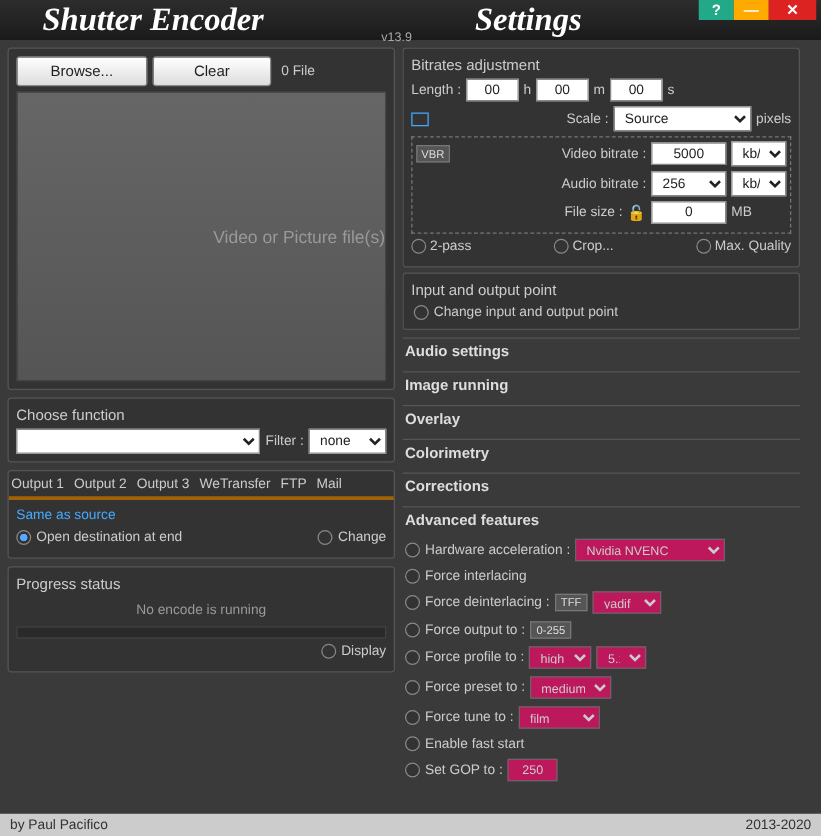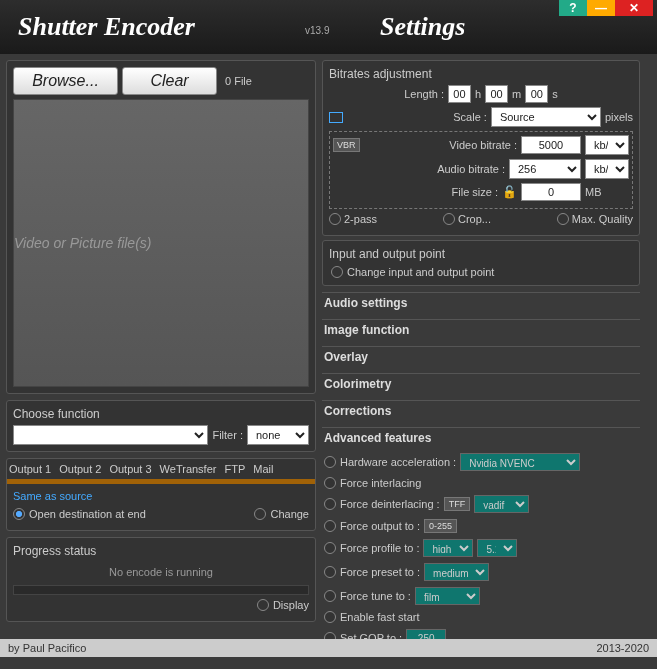--- a/index.html
+++ b/index.html
@@ -1,55 +1,55 @@
 <!DOCTYPE html>
 <html><head>
 <meta charset="utf-8">
 <style>
 * { margin: 0; padding: 0; box-sizing: border-box; font-family: Arial, sans-serif; }
 body { background: #3a3a3a; color: #ccc; font-size: 11px; width: 657px; height: 669px; overflow: hidden; }
-.titlebar { height: 54px; background: linear-gradient(#2d2d2d, #1a1a1a); display: flex; align-items: center; padding: 0 8px; position: relative; }
+.titlebar { height: 32px; background: linear-gradient(#2d2d2d, #1a1a1a); display: flex; align-items: center; padding: 0 24px; position: relative; }
 .app-title { font-family: 'Brush Script MT', cursive; font-size: 26px; color: #fff; font-style: italic; font-weight: bold; margin-left: 10px; }
 .settings-title { font-family: 'Brush Script MT', cursive; font-size: 26px; color: #fff; font-style: italic; font-weight: bold; position: absolute; left: 380px; }
 .version { font-size: 10px; color: #aaa; position: absolute; left: 305px; top: 25px; }
 .window-controls { position: absolute; right: 4px; top: 0; display: flex; }
 .wc-btn { width: 28px; height: 16px; display: flex; align-items: center; justify-content: center; font-size: 12px; color: #fff; font-weight: bold; cursor: pointer; }
 .wc-help { background: #2a8; }
 .wc-min { background: #fa0; }
 .wc-close { background: #d22; width: 38px; }
 .main { display: flex; padding: 6px; gap: 6px; height: 600px; }
 .left-col { width: 310px; display: flex; flex-direction: column; gap: 6px; }
 .right-col { width: 318px; display: flex; flex-direction: column; gap: 4px; overflow-y: auto; }
 .panel { border: 1px solid #555; border-radius: 3px; padding: 6px; background: #333; }
 .panel-title { color: #ccc; font-size: 12px; margin-bottom: 4px; font-weight: normal; }
 .btn-row { display: flex; gap: 4px; align-items: center; }
-.btn { background: linear-gradient(#fff, #ddd); border: 1px solid #888; border-radius: 3px; padding: 4px 18px; font-size: 16px; cursor: pointer; color: #222; font-style: italic; }
+.btn { background: linear-gradient(#fff, #ddd); border: 1px solid #888; border-radius: 3px; padding: 4px 18px; font-size: 12px; cursor: pointer; color: #222; }
 .btn-wide { flex: 1; }
-.file-list { background: linear-gradient(#666, #555); border: 1px solid #444; height: 288px; margin-top: 4px; display: flex; align-items: center; justify-content: flex-start; color: #999; font-size: 14px; font-style: italic; }
+.file-list { background: linear-gradient(#666, #555); border: 1px solid #444; height: 232px; margin-top: 4px; display: flex; align-items: center; justify-content: flex-end; color: #999; font-size: 14px; }
 .file-count { color: #ccc; margin-left: 4px; }
 .dropdown { background: #fff; border: 1px solid #888; padding: 2px 4px; font-size: 11px; color: #222; height: 20px; }
-.dropdown-dk { background: #0f766e; border: 1px solid #666; color: #ccc; padding: 3px 4px; font-size: 10px; height: 18px; }
+.dropdown-dk { background: #be185d; border: 1px solid #666; color: #ccc; padding: 3px 4px; font-size: 10px; height: 18px; }
 .row { display: flex; align-items: center; gap: 4px; margin-bottom: 4px; }
 .label { color: #ccc; font-size: 11px; }
-.input-num { background: #fff; border: 1px solid #888; width: 23px; height: 18px; text-align: center; font-size: 11px; color: #222; }
+.input-num { background: #fff; border: 1px solid #888; width: 42px; height: 18px; text-align: center; font-size: 11px; color: #222; }
 .input-num-wide { width: 60px; }
 .radio { width: 12px; height: 12px; border-radius: 50%; border: 1px solid #888; background: #333; display: inline-block; }
 .radio.on { background: radial-gradient(circle, #5af 40%, #333 45%); }
-.tabs { display: flex; gap: 8px; border-bottom: 5px solid #a16207; padding: 4px 2px; }
+.tabs { display: flex; gap: 8px; border-bottom: 3px solid #a16207; padding: 4px 2px; }
 .tab { color: #ccc; font-size: 11px; cursor: pointer; }
 .tab.active { color: #4af; }
 .section-hdr { color: #ddd; font-size: 12px; font-weight: bold; padding: 3px 2px; border-top: 1px solid #555; margin-top: 2px; }
 .section-hdr:first-child { border-top: none; }
 .adv-row { display: flex; align-items: center; gap: 4px; padding: 1px 2px; font-size: 11px; }
 .adv-row .radio { flex-shrink: 0; }
 .vbr-box { background: #555; border: 1px solid #777; padding: 1px 3px; font-size: 9px; color: #ddd; }
 .tff-box { background: #555; border: 1px solid #777; padding: 1px 4px; font-size: 9px; color: #ddd; }
 .star { color: #fff; font-size: 14px; }
 .menu-icon { color: #fff; font-size: 14px; }
-.footer { position: absolute; bottom: 12px; left: 0; right: 0; height: 18px; background: #ccc; color: #333; display: flex; justify-content: space-between; align-items: center; padding: 0 8px; font-size: 11px; }
+.footer { position: absolute; bottom: 0; left: 0; right: 0; height: 18px; background: #ccc; color: #333; display: flex; justify-content: space-between; align-items: center; padding: 0 8px; font-size: 11px; }
 .lock { color: #ccc; font-size: 12px; }
 .monitor-icon { width: 14px; height: 11px; border: 1px solid #4af; display: inline-block; position: relative; }
 .dashed-box { border: 1px dashed #777; padding: 3px; }
 .prog-text { text-align: center; color: #999; padding: 4px; font-size: 11px; }
 .prog-bar { background: #2a2a2a; height: 10px; border: 1px solid #444; margin: 3px 0; }
 </style>
 </head>
 <body>
 
 <div class="titlebar">
@@ -113,21 +113,21 @@
       <div class="row" style="justify-content:flex-end;margin-top:4px">
         <span class="radio"></span>
         <span class="label">Display</span>
       </div>
     </div>
   </div>
 
   <div class="right-col">
     <div class="panel">
       <div class="panel-title">Bitrates adjustment</div>
-      <div class="row" style="justify-content:center">
+      <div class="row" style="justify-content:flex-start">
         <span class="label">Length :</span>
         <input class="input-num" value="00" style="">
         <span class="label">h</span>
         <input class="input-num" value="00" style="">
         <span class="label">m</span>
         <input class="input-num" value="00" style="">
         <span class="label">s</span>
       </div>
       <div class="row">
         <span class="monitor-icon"></span>
@@ -137,21 +137,21 @@
       </div>
       <div class="dashed-box">
       <div class="row">
         <span class="vbr-box">VBR</span>
         <span class="label" style="margin-left:auto">Video bitrate :</span>
         <input class="input-num input-num-wide" value="5000" style="">
         <select class="dropdown" style="width:44px"><option>kb/s</option></select>
       </div>
       <div class="row">
         <span class="label" style="margin-left:auto">Audio bitrate :</span>
-        <select class="dropdown" style="width:72px"><option>256</option></select>
+        <select class="dropdown" style="width:60px"><option>256</option></select>
         <select class="dropdown" style="width:44px"><option>kb/s</option></select>
       </div>
       <div class="row">
         <span class="label" style="margin-left:auto">File size :</span>
         <span class="lock">🔓</span>
         <input class="input-num input-num-wide" value="0" style="">
         <span class="label" style="width:44px">MB</span>
       </div>
       </div>
       <div class="row" style="justify-content:space-between;margin-top:4px">
@@ -172,21 +172,21 @@
 
     <div class="panel">
       <div class="panel-title">Input and output point</div>
       <div class="adv-row">
           <span class="radio"></span>
           <span class="label">Change input and output point</span>
         </div>
     </div>
 
     <div class="section-hdr">Audio settings</div>
-    <div class="section-hdr">Image function</div>
+    <div class="section-hdr">Image running</div>
     <div class="section-hdr">Overlay</div>
     <div class="section-hdr">Colorimetry</div>
     <div class="section-hdr">Corrections</div>
 
     <div class="section-hdr">Advanced features</div>
     <div class="adv-row">
         <span class="radio"></span>
         <span class="label">Hardware acceleration :</span>
         <select class="dropdown-dk" style="width:120px"><option>Nvidia NVENC</option></select>
       </div>

